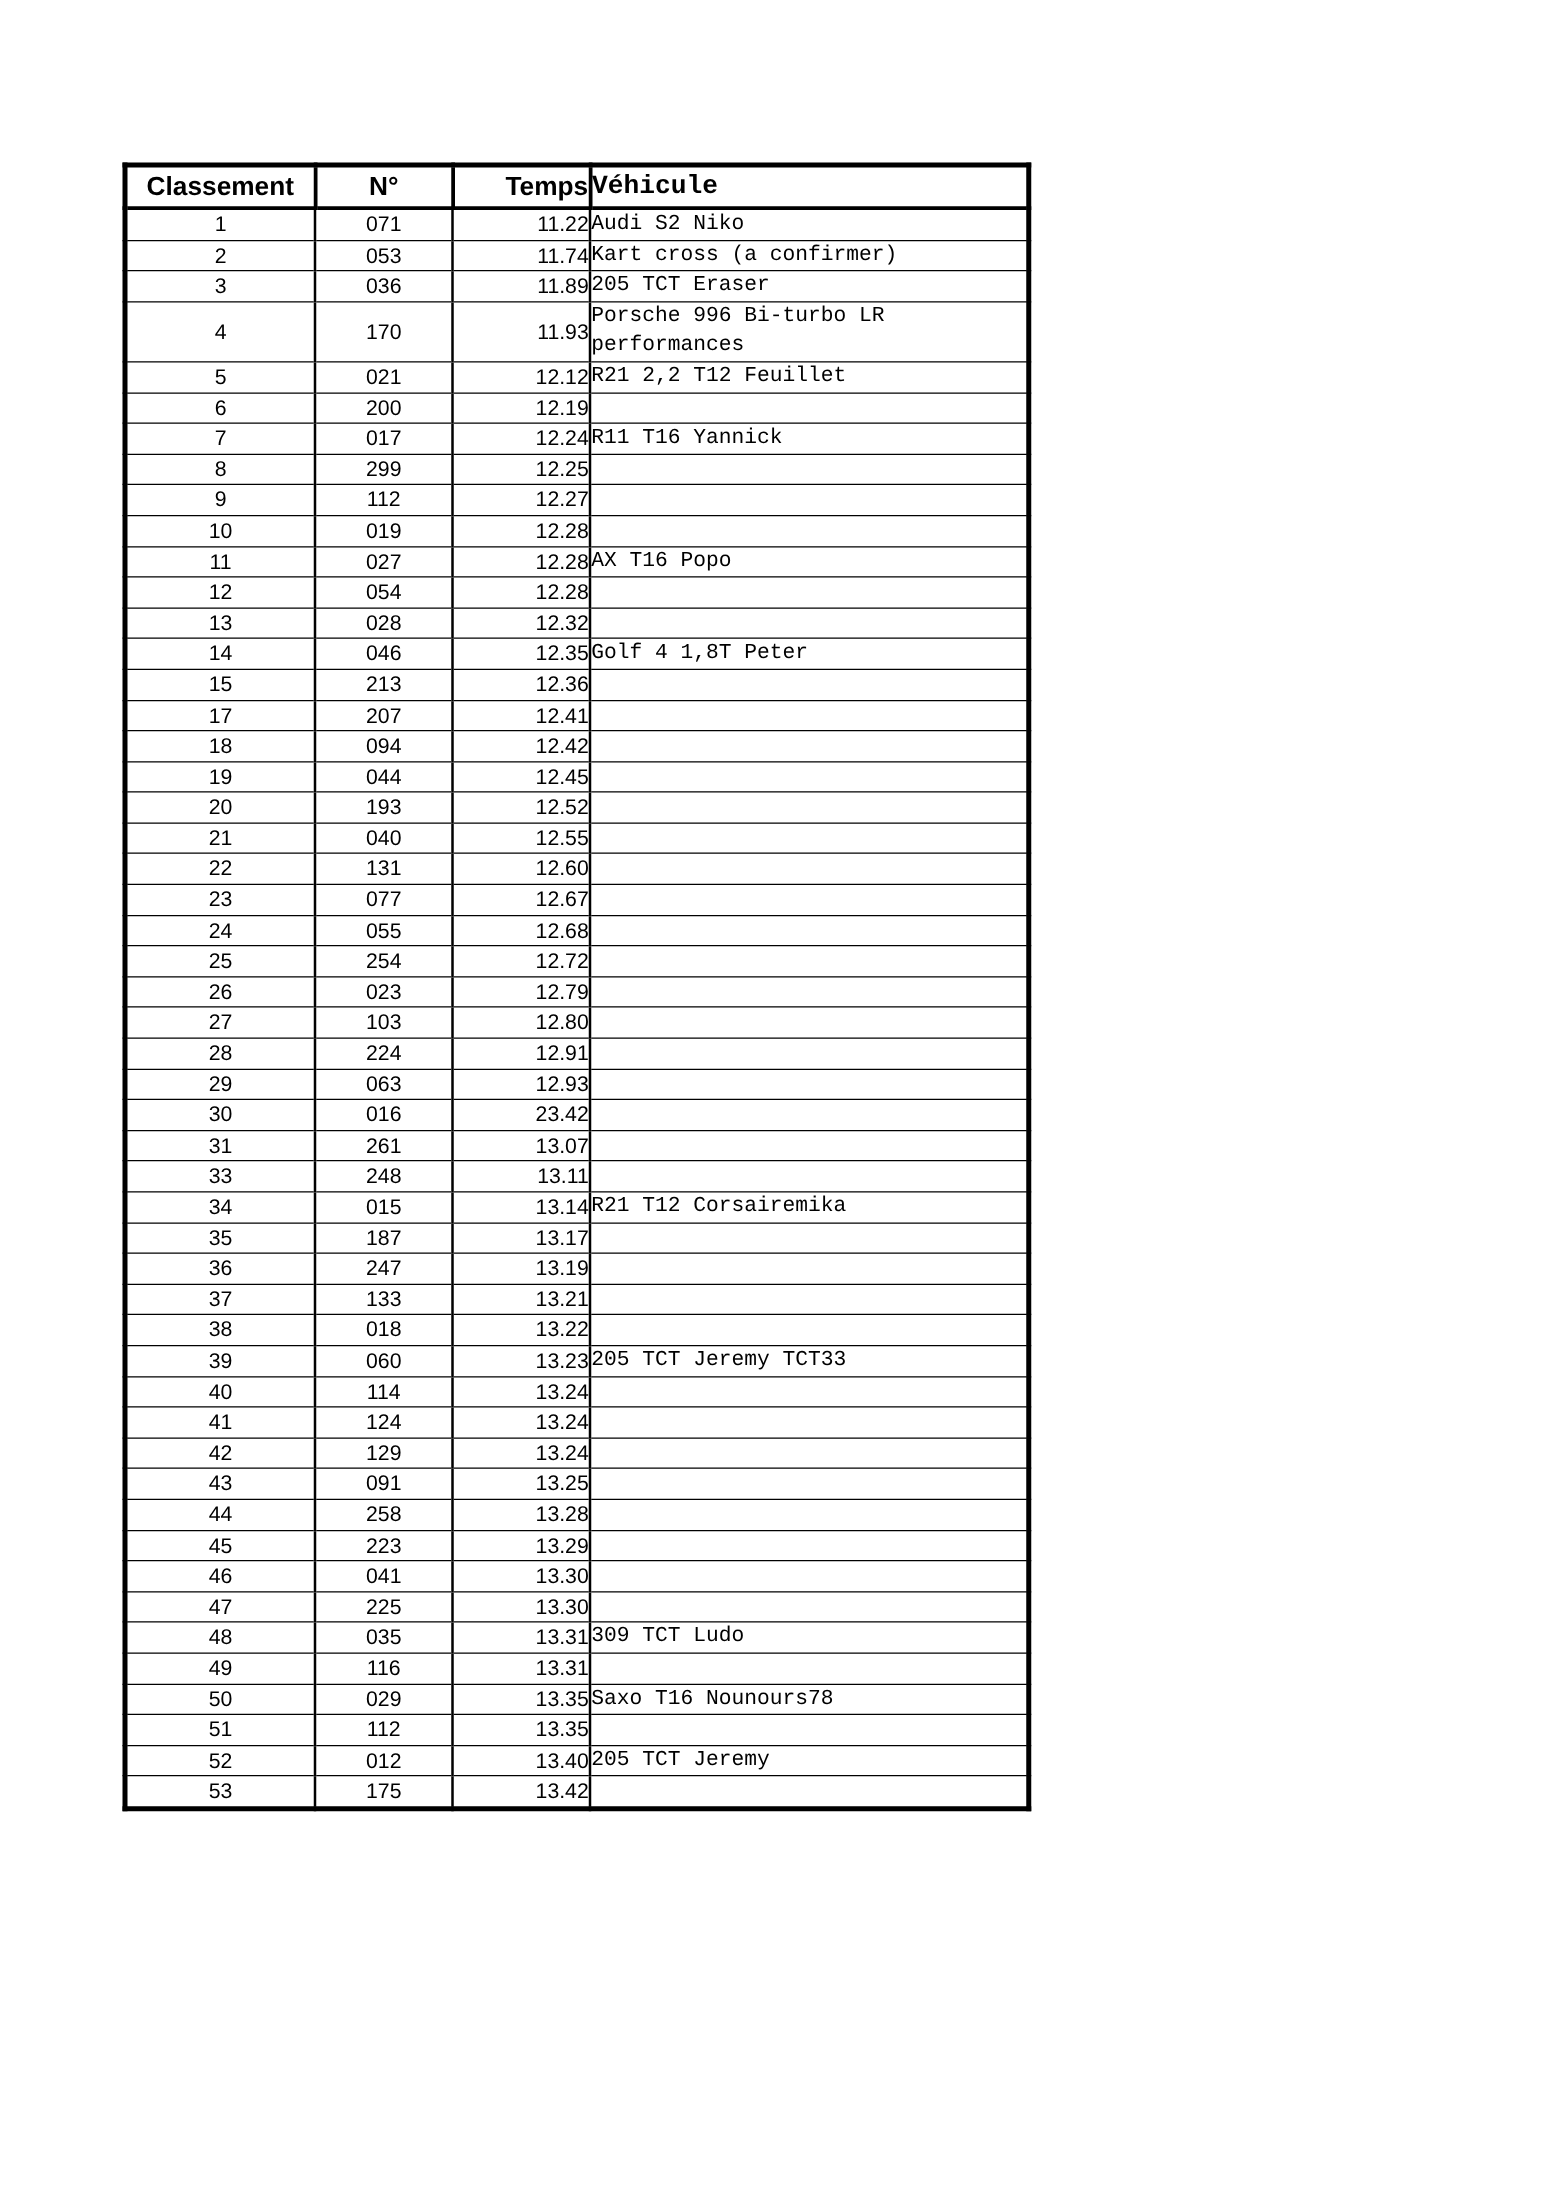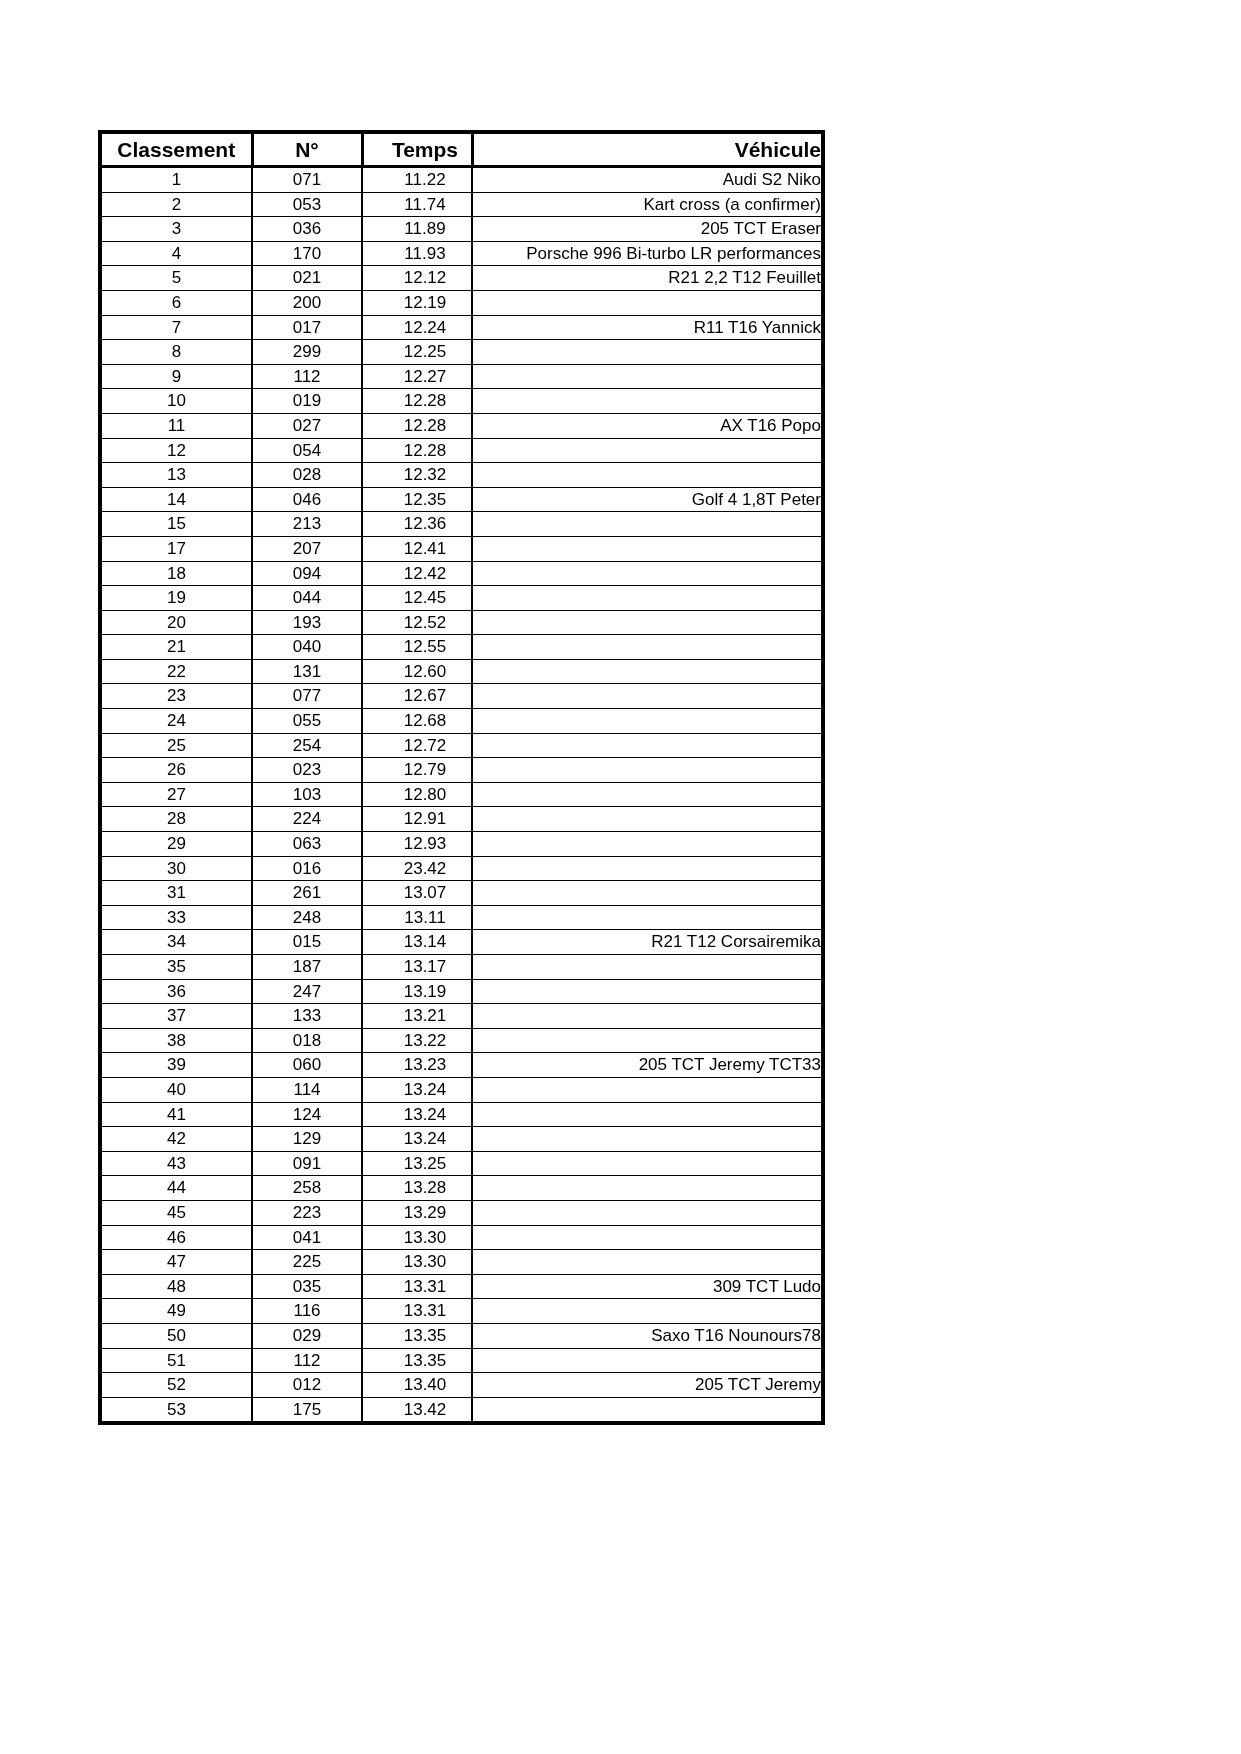--- a/index.html
+++ b/index.html
@@ -67,23 +67,23 @@
   table.results {
     border: 4px solid #000000;
   }
 
   
   table.results th.col-rank,
   table.results td.cell-rank { border-right: 2px solid #000000; text-align: center; }
   table.results th.col-num,
   table.results td.cell-num  { border-right: 2px solid #000000; text-align: center; }
   table.results th.col-time,
-  table.results td.cell-time { border-right: 2px solid #000000; text-align: center; padding-left: 16px; }
+  table.results td.cell-time { border-right: 2px solid #000000; text-align: right; padding-left: 16px; }
   table.results th.col-veh,
-  table.results td.cell-veh  { text-align: right; }
+  table.results td.cell-veh  { text-align: left; font-family: Liberation Mono, monospace; }
 
   table.results thead th {
     border-bottom: 3px solid #000000;
     border-top: 0;
   }
   table.results thead th.col-rank,
   table.results thead th.col-num,
   table.results thead th.col-time {
     border-right: 3px solid #000000;
   }

